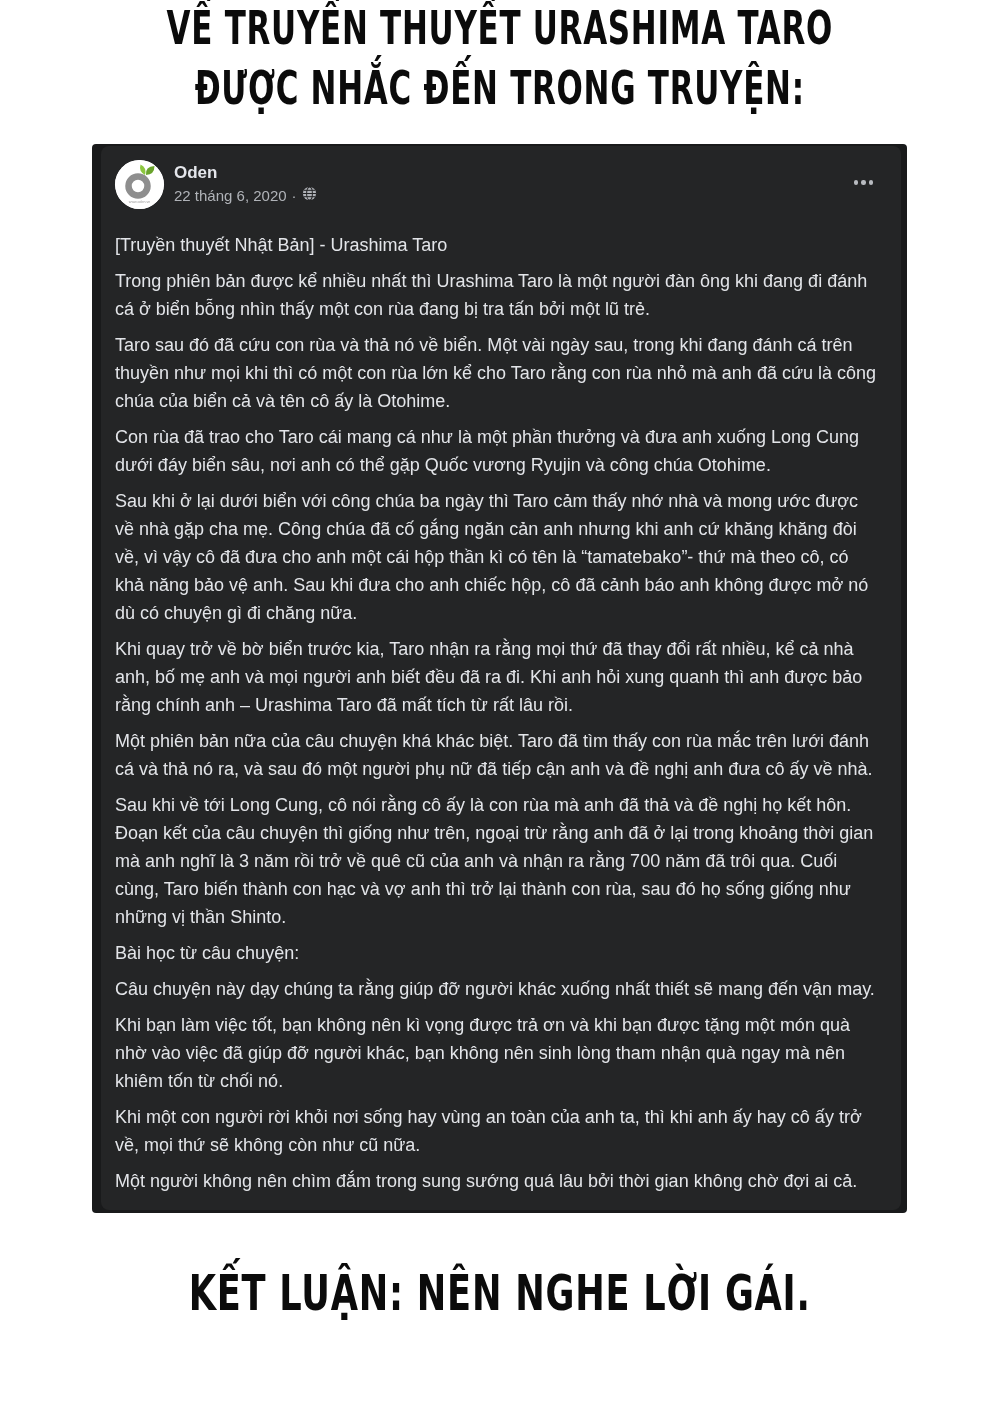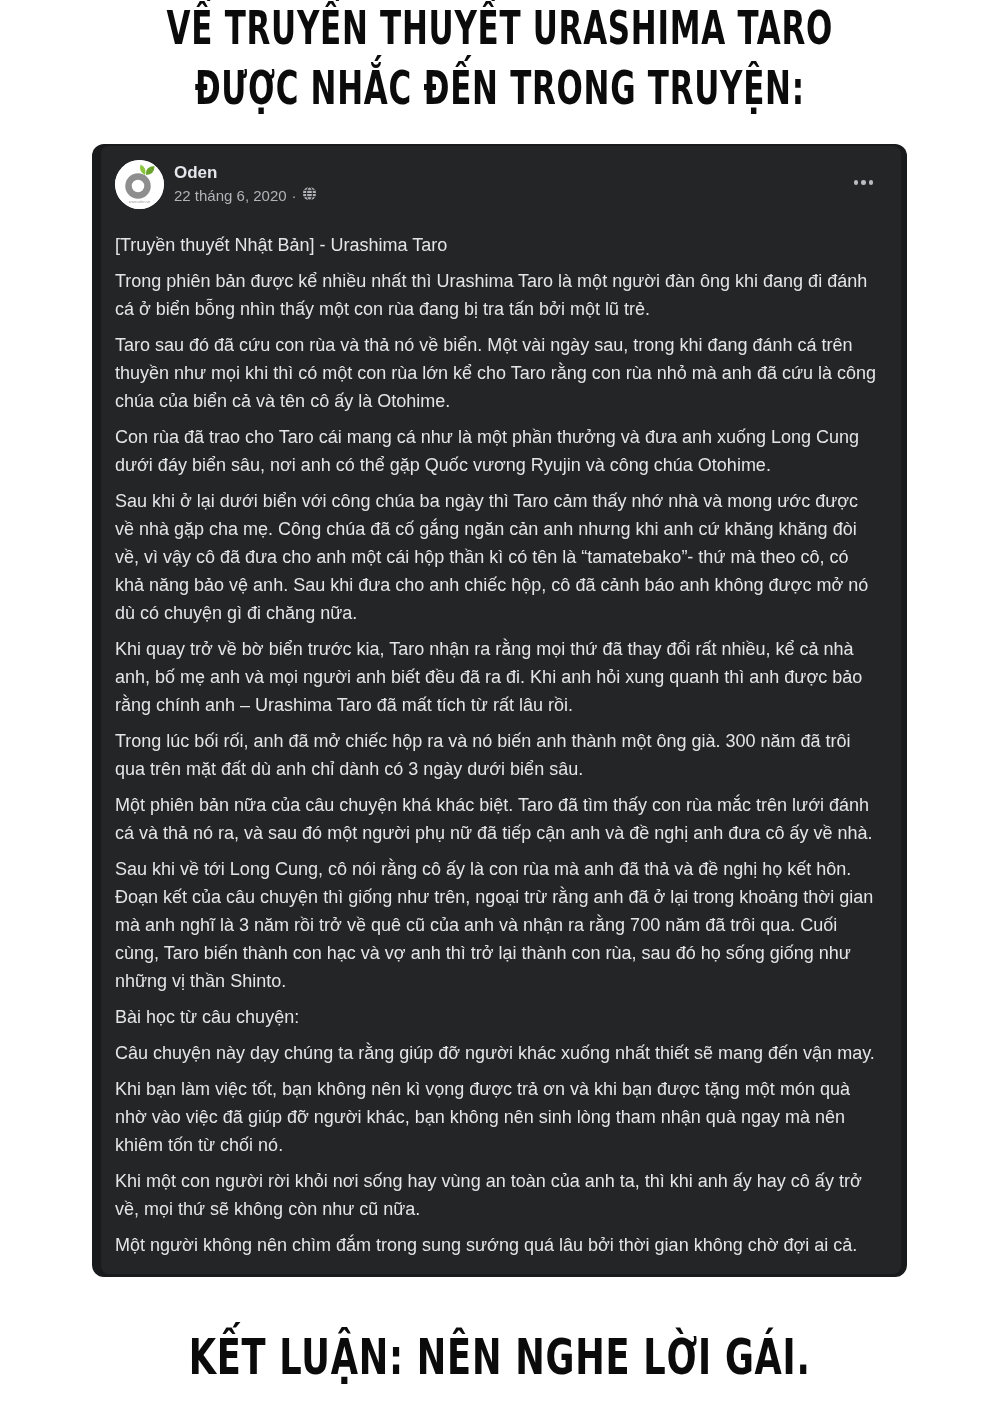--- a/index.html
+++ b/index.html
@@ -32,21 +32,21 @@
     transform-origin:center center;
   }
   .top-title { }
 
   
   .screenshot {
     margin:28px 0 0 92px;
     width:815px;
     background:#191a1b;
     padding:2px 6px 3px 9px;
-    border-radius:12px;
+    border-radius:4px;
   }
   .card {
     background:#242526;
     border-radius:8px;
     padding:14px 24px 15px 14px;
   }
   .post-header {
     display:flex;
     align-items:flex-start;
     gap:10px;
@@ -155,21 +155,20 @@
         </div>
       </div>
 
       <div class="post-body">
           <p>[Truyền thuyết Nhật Bản] - Urashima Taro</p>
           <p>Trong phiên bản được kể nhiều nhất thì Urashima Taro là một người đàn ông khi đang đi đánh cá ở biển bỗng nhìn thấy một con rùa đang bị tra tấn bởi một lũ trẻ.</p>
           <p>Taro sau đó đã cứu con rùa và thả nó về biển. Một vài ngày sau, trong khi đang đánh cá trên thuyền như mọi khi thì có một con rùa lớn kể cho Taro rằng con rùa nhỏ mà anh đã cứu là công chúa của biển cả và tên cô ấy là Otohime.</p>
           <p>Con rùa đã trao cho Taro cái mang cá như là một phần thưởng và đưa anh xuống Long Cung dưới đáy biển sâu, nơi anh có thể gặp Quốc vương Ryujin và công chúa Otohime.</p>
           <p>Sau khi ở lại dưới biển với công chúa ba ngày thì Taro cảm thấy nhớ nhà và mong ước được về nhà gặp cha mẹ. Công chúa đã cố gắng ngăn cản anh nhưng khi anh cứ khăng khăng đòi về, vì vậy cô đã đưa cho anh một cái hộp thần kì có tên là “tamatebako”- thứ mà theo cô, có khả năng bảo vệ anh. Sau khi đưa cho anh chiếc hộp, cô đã cảnh báo anh không được mở nó dù có chuyện gì đi chăng nữa.</p>
           <p>Khi quay trở về bờ biển trước kia, Taro nhận ra rằng mọi thứ đã thay đổi rất nhiều, kể cả nhà anh, bố mẹ anh và mọi người anh biết đều đã ra đi. Khi anh hỏi xung quanh thì anh được bảo rằng chính anh – Urashima Taro đã mất tích từ rất lâu rồi.</p>
-          <p>Trong lúc bối rối, anh đã mở chiếc hộp ra và nó biến anh thành một ông già. 300 năm đã trôi qua trên mặt đất dù anh chỉ dành có 3 ngày dưới biển sâu.</p>
           <p>Một phiên bản nữa của câu chuyện khá khác biệt. Taro đã tìm thấy con rùa mắc trên lưới đánh cá và thả nó ra, và sau đó một người phụ nữ đã tiếp cận anh và đề nghị anh đưa cô ấy về nhà.</p>
           <p>Sau khi về tới Long Cung, cô nói rằng cô ấy là con rùa mà anh đã thả và đề nghị họ kết hôn. Đoạn kết của câu chuyện thì giống như trên, ngoại trừ rằng anh đã ở lại trong khoảng thời gian mà anh nghĩ là 3 năm rồi trở về quê cũ của anh và nhận ra rằng 700 năm đã trôi qua. Cuối cùng, Taro biến thành con hạc và vợ anh thì trở lại thành con rùa, sau đó họ sống giống như những vị thần Shinto.</p>
           <p>Bài học từ câu chuyện:</p>
           <p>Câu chuyện này dạy chúng ta rằng giúp đỡ người khác xuống nhất thiết sẽ mang đến vận may.</p>
           <p>Khi bạn làm việc tốt, bạn không nên kì vọng được trả ơn và khi bạn được tặng một món quà nhờ vào việc đã giúp đỡ người khác, bạn không nên sinh lòng tham nhận quà ngay mà nên khiêm tốn từ chối nó.</p>
           <p>Khi một con người rời khỏi nơi sống hay vùng an toàn của anh ta, thì khi anh ấy hay cô ấy trở về, mọi thứ sẽ không còn như cũ nữa.</p>
           <p>Một người không nên chìm đắm trong sung sướng quá lâu bởi thời gian không chờ đợi ai cả.</p>
         </div>
 
     </div>

